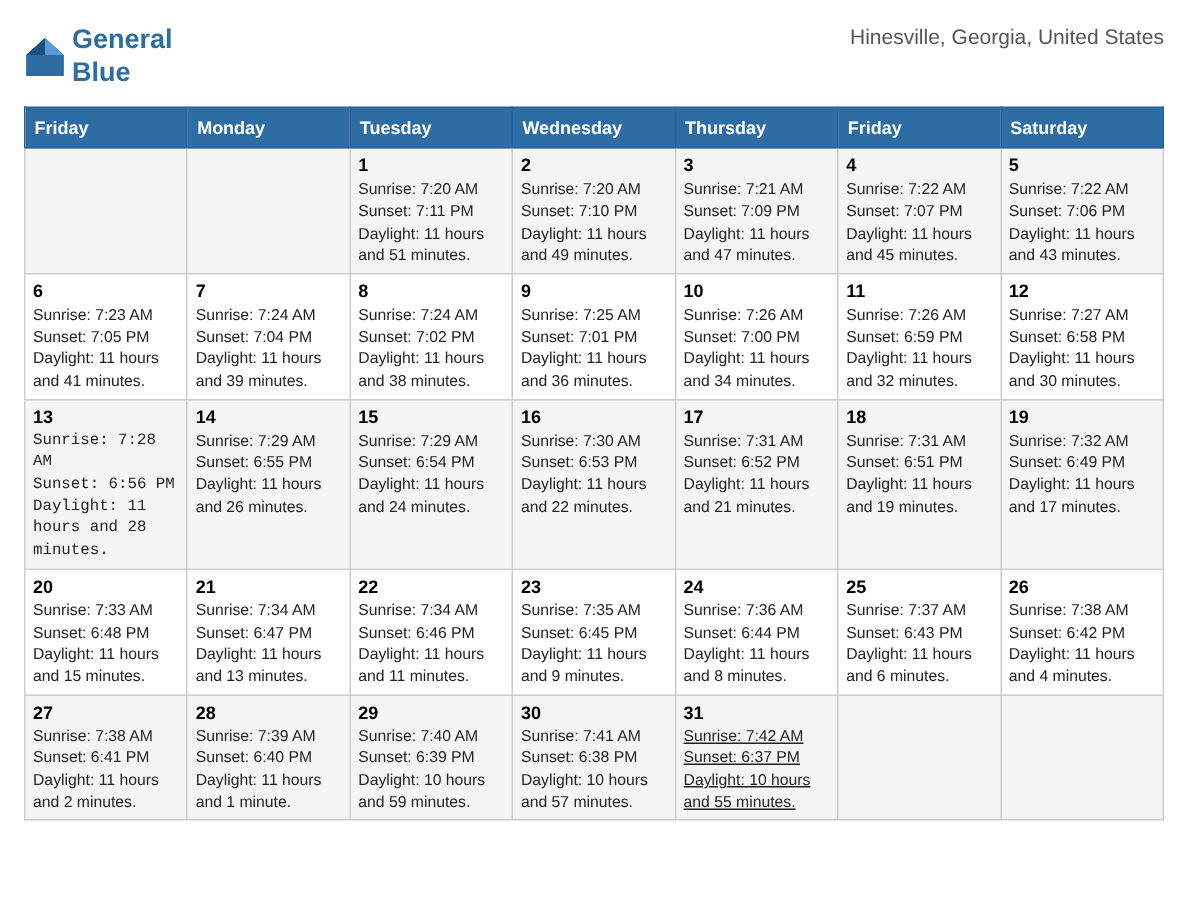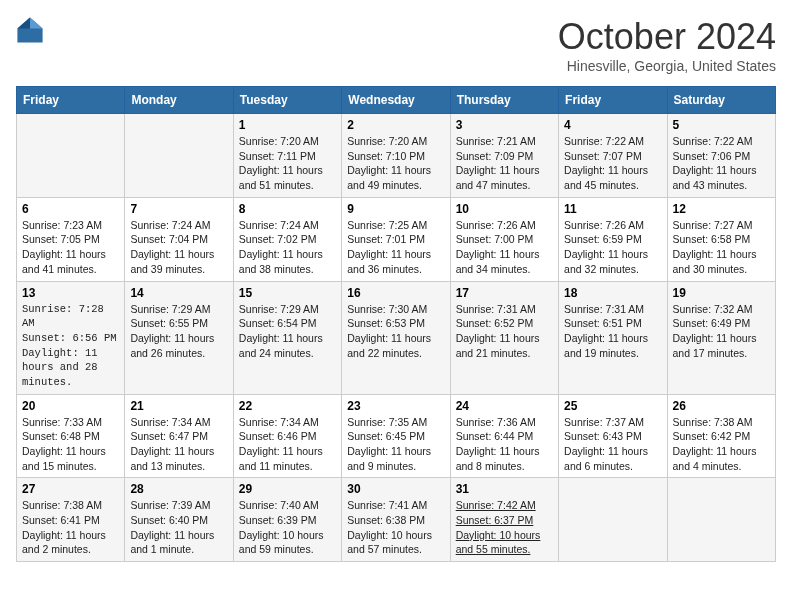--- a/index.html
+++ b/index.html
@@ -88,23 +88,26 @@
 </head>
 <body>
 
 <div class="header">
   <div class="logo">
     <svg class="logo-icon" viewBox="0 0 40 40">
       <polygon points="20,2 38,18 38,38 2,38 2,18" fill="#2e6da4"></polygon>
       <polygon points="20,2 38,18 20,18" fill="#5b9bd5"></polygon>
       <polygon points="20,2 2,18 20,18" fill="#1a4f80"></polygon>
     </svg>
+    <div class="logo-text">
+      <div><span>General</span></div>
+      <div><span style="color:#2e6da4">Blue</span></div>
+    </div>
   </div>
   <div class="title-block">
-    <div class="month-title">October 2024</div>
     <div class="location">Hinesville, Georgia, United States</div>
   </div>
 </div>
 
 <table>
   <thead>
     <tr id="header-row">
     <th>Friday</th>
         <th>Monday</th>
         <th>Tuesday</th>

